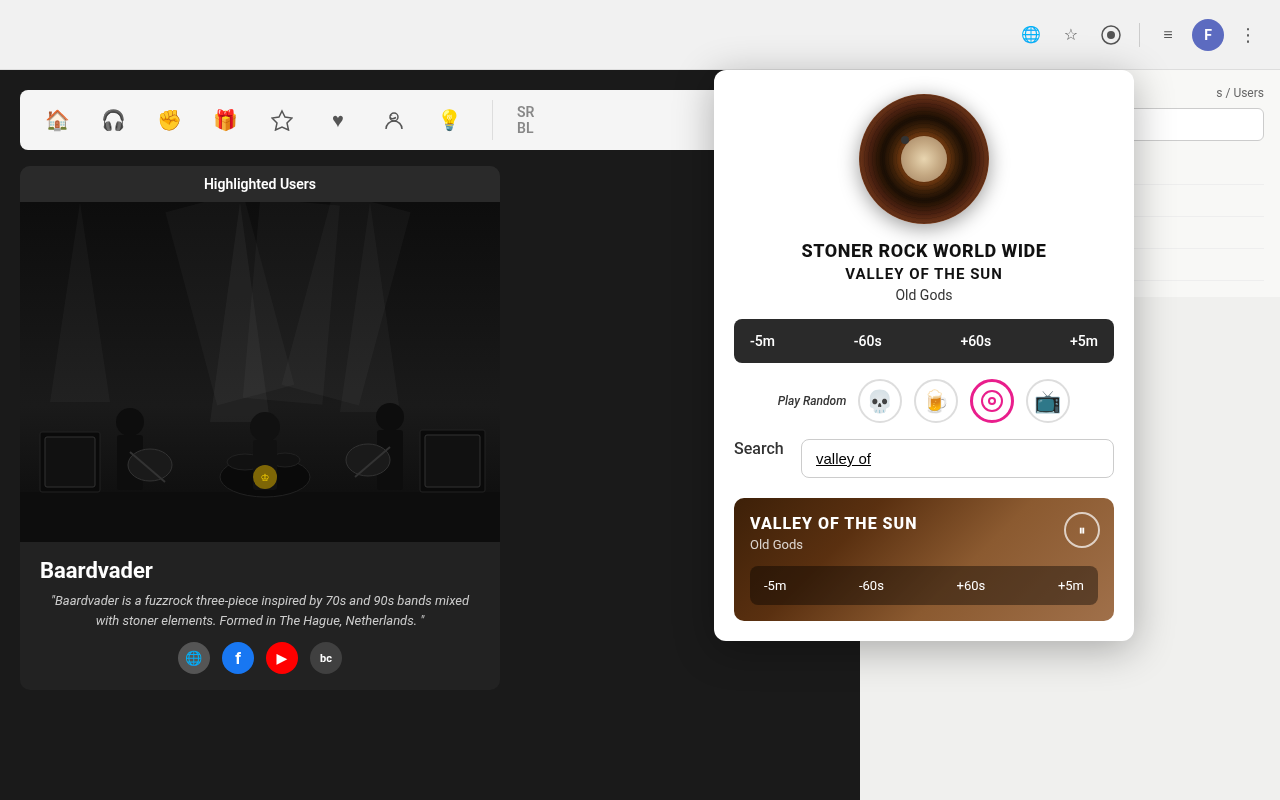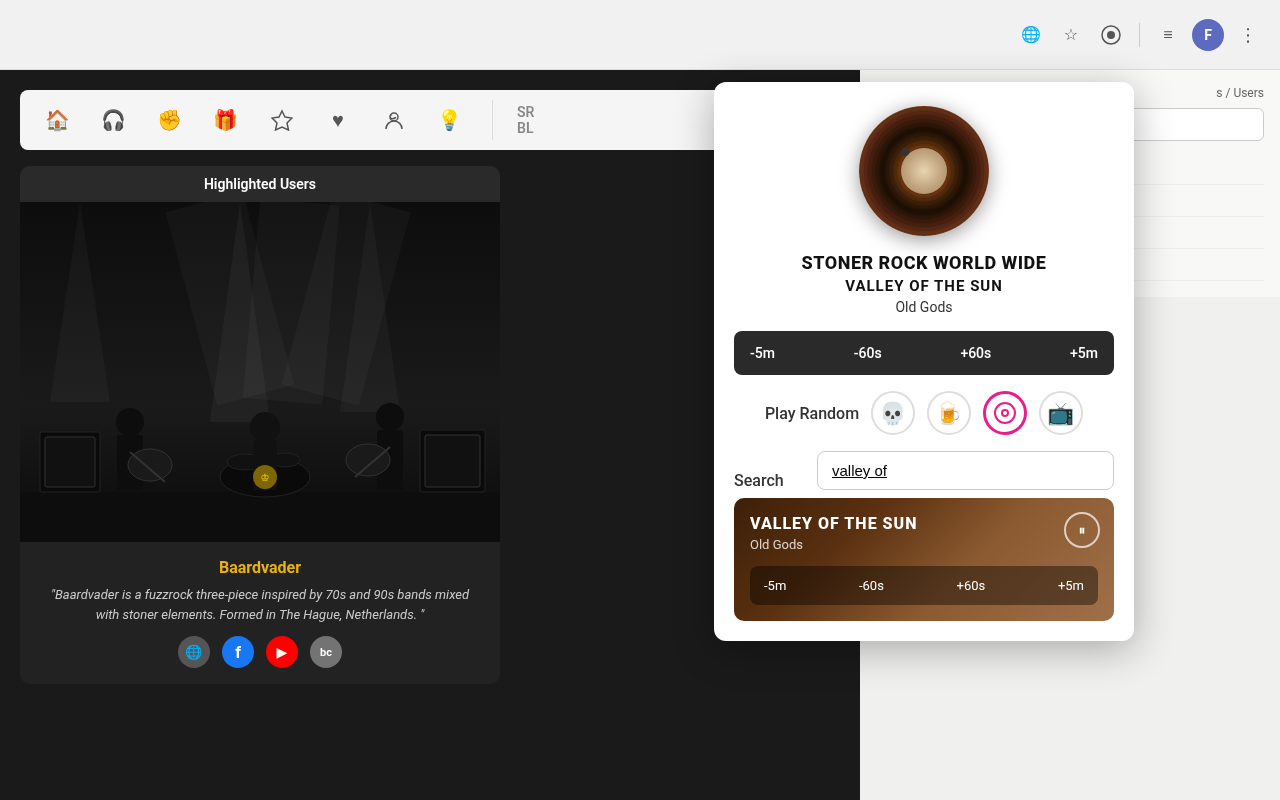--- a/index.html
+++ b/index.html
@@ -163,24 +163,23 @@
     }
     .stage-light-1 { left: 30%; transform: rotate(-15deg); }
     .stage-light-2 { left: 50%; transform: rotate(5deg); }
     .stage-light-3 { left: 65%; transform: rotate(15deg); }
 
     .artist-info {
       padding: 16px 20px;
       color: white;
     }
     .artist-name {
-      font-size: 16px;
+      font-size: 22px;
       font-weight: 700;
-      color: #eab308;
-      text-align: center;
+      color: #ffffff;
       margin-bottom: 8px;
     }
     .artist-desc {
       font-size: 13px;
       color: #ccc;
       text-align: center;
       font-style: italic;
       line-height: 1.5;
       margin-bottom: 12px;
     }
@@ -196,21 +195,21 @@
       display: flex;
       align-items: center;
       justify-content: center;
       font-size: 14px;
       cursor: pointer;
       color: white;
     }
     .social-globe { background: #555; }
     .social-fb { background: #1877f2; }
     .social-yt { background: #ff0000; }
-    .social-bandcamp { background: #737373; }
+    .social-bandcamp { background: #404040; }
 
     
     .right-panel {
       position: absolute;
       right: 0;
       top: 0;
       width: 420px;
       height: 730px;
       background: #f0f0ee;
       overflow-y: auto;
@@ -339,45 +338,46 @@
 
     
     .play-random-row {
       display: flex;
       align-items: center;
       justify-content: center;
       gap: 12px;
       margin-bottom: 16px;
     }
     .play-random-label {
-      font-size: 16px;
+      font-size: 12px;
       color: #333;
       font-weight: 500;
+      font-style: italic;
     }
     .genre-icon {
       width: 44px;
       height: 44px;
       border-radius: 50%;
       display: flex;
       align-items: center;
       justify-content: center;
       cursor: pointer;
       font-size: 22px;
       border: 2px solid #ddd;
     }
     .genre-icon-active {
       border: 3px solid #e91e8c;
     }
 
     
     .search-row {
       display: flex;
-      align-items: flex-end;
-      gap: 28px;
-      margin-bottom: 8px;
+      align-items: flex-start;
+      gap: 12px;
+      margin-bottom: 20px;
     }
     .search-label {
       font-size: 16px;
       color: #333;
       font-weight: 500;
       min-width: 55px;
     }
     .search-input {
       flex: 1;
       padding: 10px 14px;
@@ -590,21 +590,21 @@
     <div class="right-panel-top">
       <div class="right-panel-header">s / Users</div>
       <input class="panel-search" type="text" placeholder="" style="">
       <div class="list-item">...arini</div>
       <div class="list-item">...ffman</div>
       <div class="list-item">...mble</div>
       <div class="list-item">...rado</div>
     </div>
   </div>
 
-  <div class="popup-card" style="position: absolute; left: 714px; top: 12px; transform: none; margin-top: 0px; z-index: 200;">
+  <div class="popup-card" style="position: absolute; left: 714px; top: 0px; transform: none; margin-top: 0px; z-index: 200;">
 
     <div class="vinyl-container">
       <div class="vinyl">
         <div class="vinyl-grooves"></div>
         <div class="vinyl-label">
           <div class="vinyl-center"></div>
         </div>
       </div>
     </div>
 

